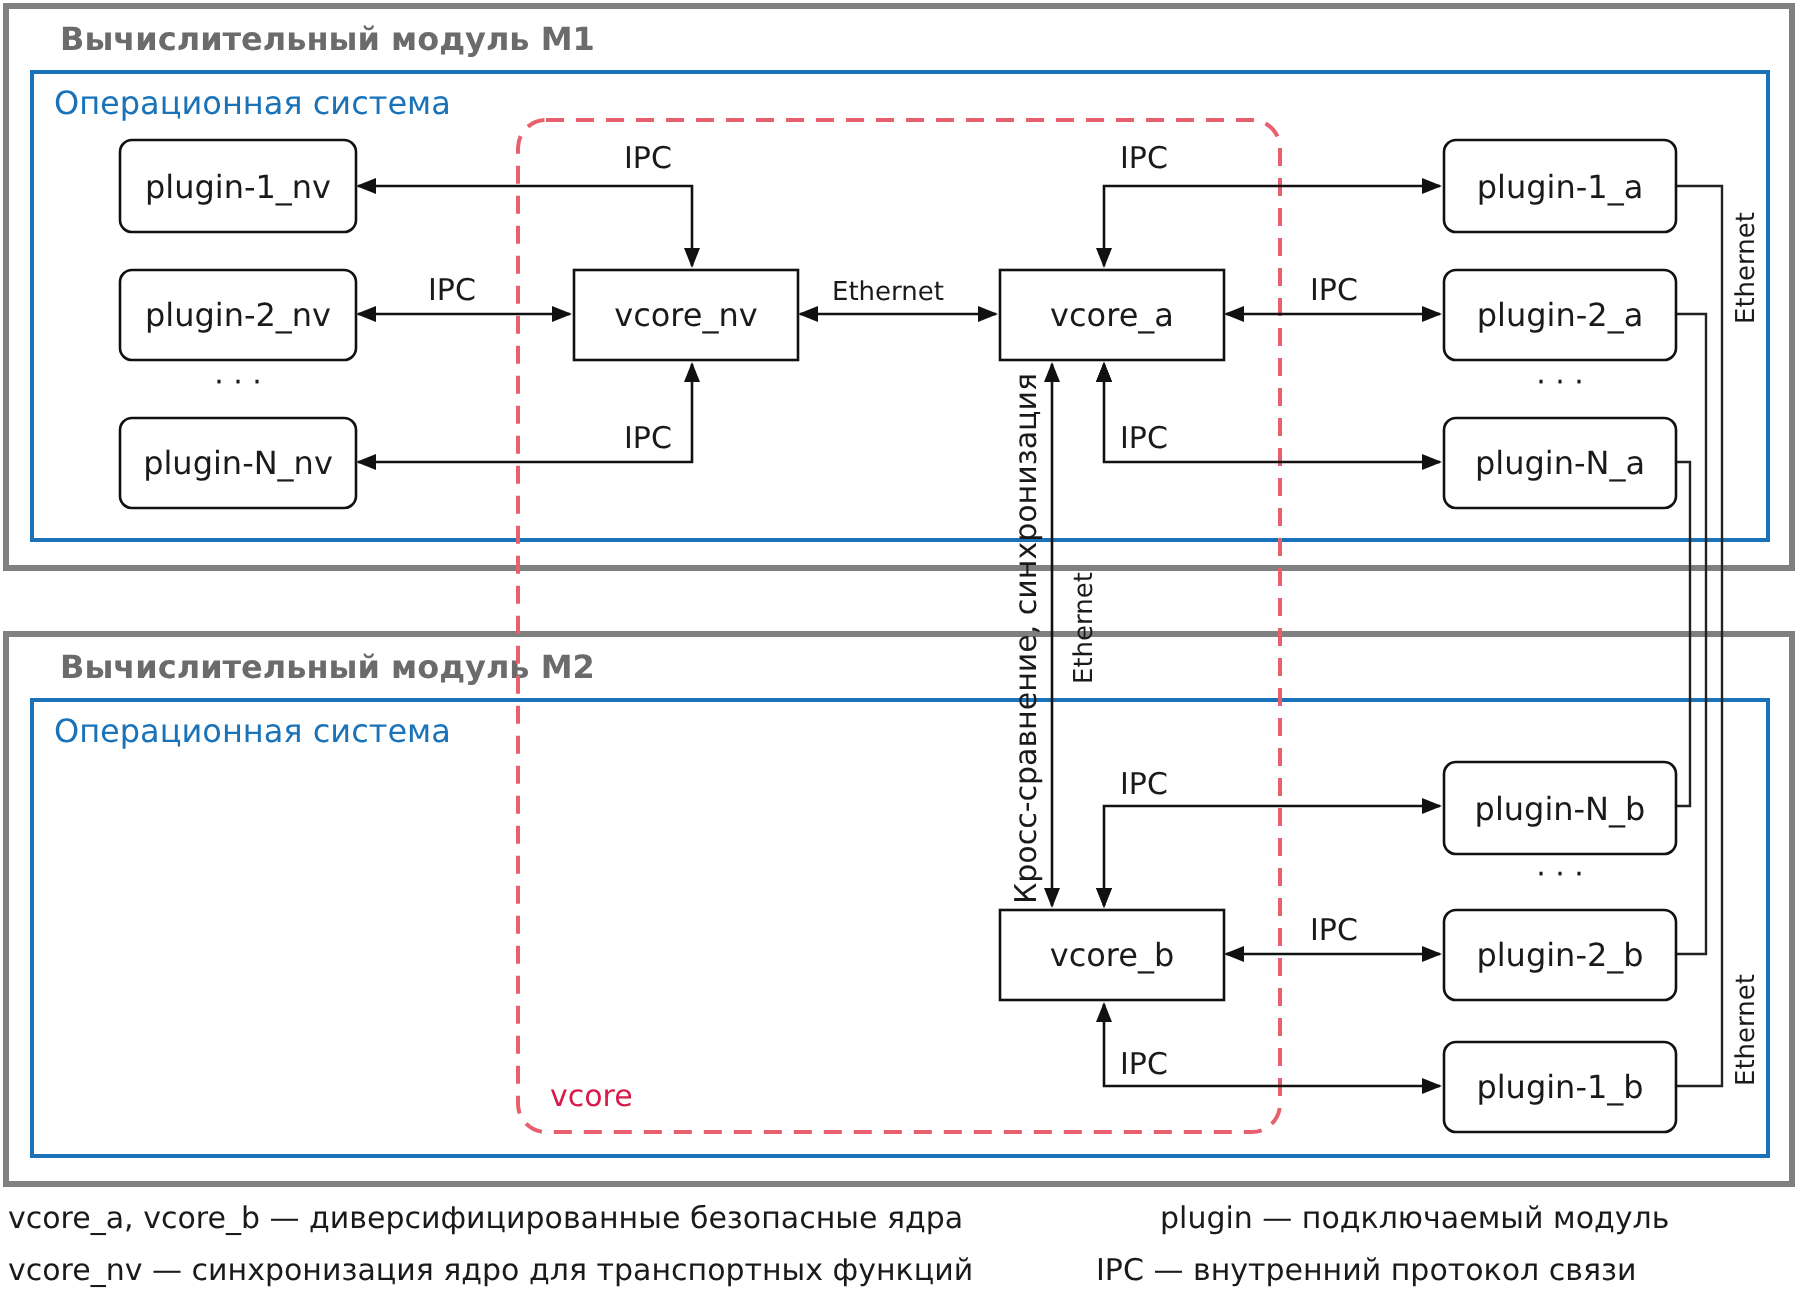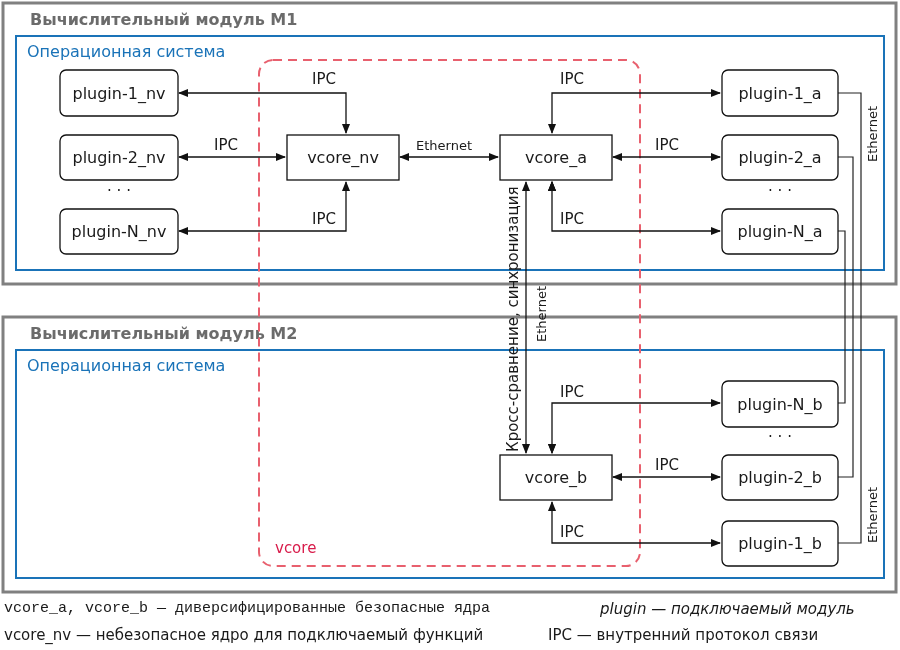--- a/index.html
+++ b/index.html
@@ -140,16 +140,16 @@
   <g>
     <rect x="722" y="521" width="116" height="45" rx="6" fill="#fff" stroke="#111" stroke-width="1.3"></rect>
     <text x="780" y="549" text-anchor="middle" class="box-label">plugin-1_b</text>
   </g>
 
   <g fill="none" stroke="#111" stroke-width="1.3">
     <line x1="552" y1="182" x2="552" y2="222" marker-start="url(#ahs)" stroke="none"></line>
   </g>
 </svg>
 
-<div class="legend" style="left:4px; top:600px;font-family:Liberation Mono, monospace;">vcore_a, vcore_b — диверсифицированные безопасные ядра</div>
-<div class="legend" style="left:4px; top:626px;">vcore_nv — небезопасное ядро для подключаемый функций</div>
-<div class="legend" style="left:600px; top:600px;font-style:italic;">plugin — подключаемый модуль</div>
+<div class="legend" style="left:4px; top:600px;">vcore_a, vcore_b — диверсифицированные безопасные ядра</div>
+<div class="legend" style="left:4px; top:626px;">vcore_nv — синхронизация ядро для транспортных функций</div>
+<div class="legend" style="left:580px; top:600px;">plugin — подключаемый модуль</div>
 <div class="legend" style="left:548px; top:626px;">IPC — внутренний протокол связи</div>
 
 </body></html>

